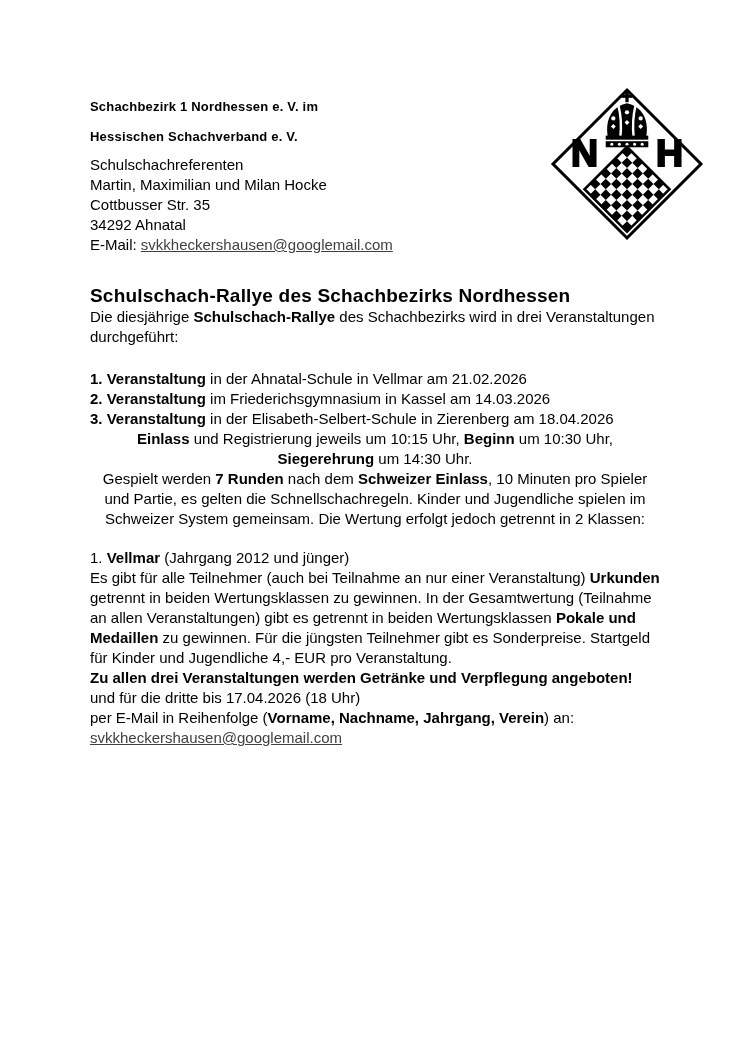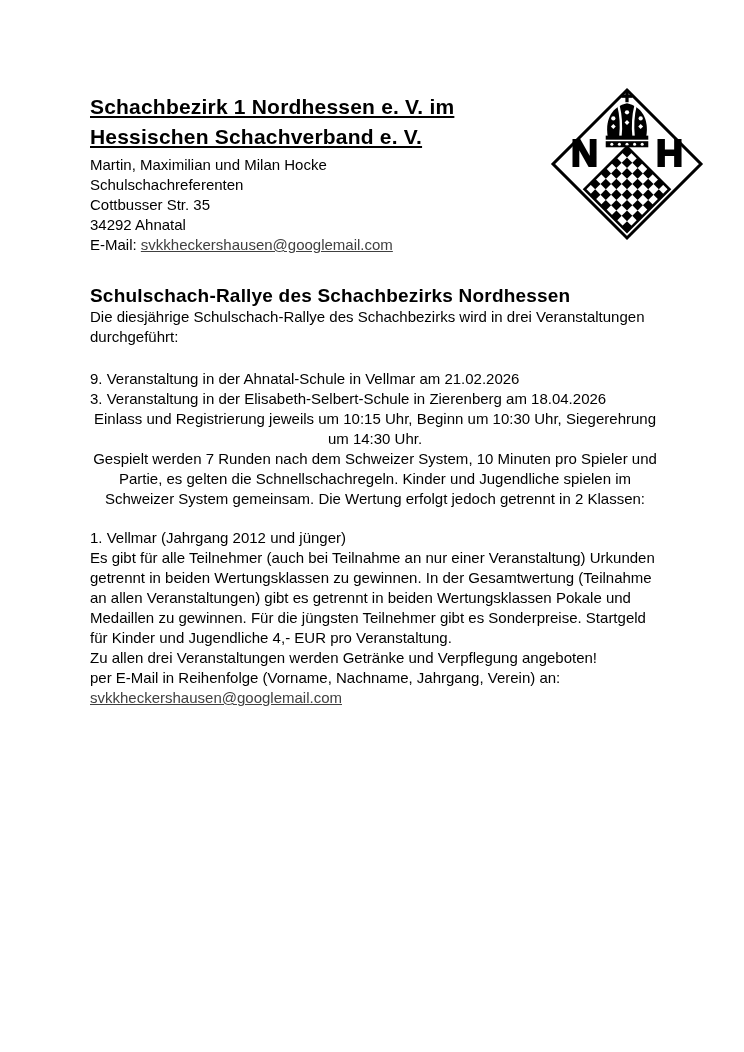--- a/index.html
+++ b/index.html
@@ -3,32 +3,32 @@
 <meta charset="utf-8">
 <style>
   html,body { margin:0; padding:0; background:#e8e8e8; }
   .page {
     position:relative; width:744px; height:1052px; margin:0 auto;
     background:#ffffff; color:#000000;
     font-family:"Liberation Sans","DejaVu Sans",sans-serif;
     font-size:15px; overflow:hidden;
   }
   .content { position:absolute; left:90px; top:92px; width:570px; }
-  .org-title { font-size:21px; font-weight:bold; line-height:30px; letter-spacing:0.2px;text-decoration:underline; }
+  .org-title { font-size:13px; font-weight:bold; line-height:30px; letter-spacing:0.2px; }
   .address { margin-top:3px; line-height:20px; }
   .address div { white-space:nowrap; }
   .doc-title { font-size:19px; font-weight:bold; line-height:22px; margin-top:30px; letter-spacing:0.2px; }
   p.block { margin:0; line-height:20px; }
   .lines div { line-height:20px; }
   .mt16 { margin-top:16px; } .mt22 { margin-top:22px; } .mt23 { margin-top:23px;text-align:center; }
   .mt19 { margin-top:19px; } .mt18 { margin-top:18px; } .mt7 { margin-top:7px; }
   .mt10 { margin-top:10px; } .mt11 { margin-top:11px; }
   .doc-link { color:#404040; text-decoration:underline; cursor:pointer; }
   .logo-wrap { position:absolute; left:550px; top:87px; width:154px; height:154px; }
-  b { font-weight:normal;margin-top:8px; }
+  b { font-weight:bold;margin-top:8px; }
 </style>
 </head>
 <body>
 
 <div class="page">
 
   <div class="logo-wrap">
     <svg width="154" height="154" viewBox="0 0 152 152">
       <polygon points="76,3 149,76 76,149 3,76" fill="#ffffff" stroke="#000000" stroke-width="3"></polygon>
 
@@ -97,47 +97,49 @@
   </div>
 
   <div class="content">
 
     <div class="org-title">
       <div>Schachbezirk 1 Nordhessen e. V. im</div>
       <div>Hessischen Schachverband e. V.</div>
     </div>
 
     <div class="address">
+      <div>Schulschachreferenten</div>
       <div>Martin, Maximilian und Milan Hocke</div>
-      <div>Schulschachreferenten</div>
       <div>Cottbusser Str. 35</div>
       <div>34292 Ahnatal</div>
       <div><span>E-Mail: </span><a class="doc-link">svkkheckershausen@googlemail.com</a></div>
     </div>
 
     <div class="doc-title">Schulschach-Rallye des Schachbezirks Nordhessen</div>
 
     <p class="block mt16"><span>Die diesjährige </span><b>Schulschach-Rallye</b><span> des Schachbezirks wird in drei Veranstaltungen durchgeführt:</span></p>
 
     <div class="lines mt22">
-      <div><b>9. Veranstaltung</b><span> in der Ahnatal-Schule in Vellmar am 21.02.2026</span></div>
+      <div><b>1. Veranstaltung</b><span> in der Ahnatal-Schule in Vellmar am 21.02.2026</span></div>
+      <div><b>2. Veranstaltung</b><span> im Friederichsgymnasium in Kassel am 14.03.2026</span></div>
       <div><b>3. Veranstaltung</b><span> in der Elisabeth-Selbert-Schule in Zierenberg am 18.04.2026</span></div>
     </div>
 
     <p class="block mt23"><b>Einlass</b><span> und Registrierung jeweils um 10:15 Uhr, </span><b>Beginn</b><span> um 10:30 Uhr, </span><b>Siegerehrung</b><span> um 14:30 Uhr.</span></p>
 
-    <p class="block mt23"><span>Gespielt werden </span><b>7 Runden</b><span> nach dem </span><b>Schweizer System</b><span>, 10 Minuten pro Spieler und Partie, es gelten die Schnellschachregeln. Kinder und Jugendliche spielen im Schweizer System gemeinsam. Die Wertung erfolgt jedoch getrennt in 2 Klassen:</span></p>
+    <p class="block mt23"><span>Gespielt werden </span><b>7 Runden</b><span> nach dem </span><b>Schweizer Einlass</b><span>, 10 Minuten pro Spieler und Partie, es gelten die Schnellschachregeln. Kinder und Jugendliche spielen im Schweizer System gemeinsam. Die Wertung erfolgt jedoch getrennt in 2 Klassen:</span></p>
 
     <div class="lines mt19">
       <div><span>1. </span><b>Vellmar</b><span> (Jahrgang 2012 und jünger)</span></div>
     </div>
 
     <p class="block mt18"><span>Es gibt für alle Teilnehmer (auch bei Teilnahme an nur einer Veranstaltung) </span><b>Urkunden</b><span> getrennt in beiden Wertungsklassen zu gewinnen. In der Gesamtwertung (Teilnahme an allen Veranstaltungen) gibt es getrennt in beiden Wertungsklassen </span><b>Pokale und Medaillen</b><span> zu gewinnen. Für die jüngsten Teilnehmer gibt es Sonderpreise. Startgeld für Kinder und Jugendliche 4,- EUR pro Veranstaltung.</span></p>
 
     <p class="block mt7"><b>Zu allen drei Veranstaltungen werden Getränke und Verpflegung angeboten!</b></p>
 
+    <p class="block mt10"><span>und für die dritte bis 17.04.2026 (18 Uhr)</span></p>
 
     <p class="block mt11"><span>per E-Mail in Reihenfolge (</span><b>Vorname, Nachname, Jahrgang, Verein</b><span>) an:</span></p>
 
     <p class="block mt11"><a class="doc-link">svkkheckershausen@googlemail.com</a></p>
 
   </div>
 </div>
 
 </body></html>

